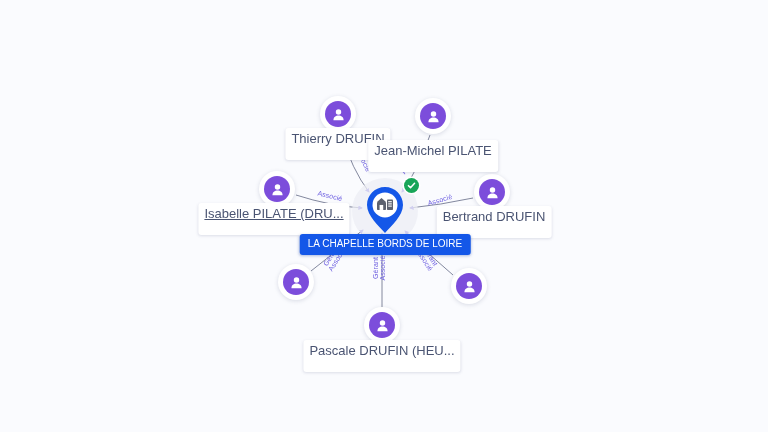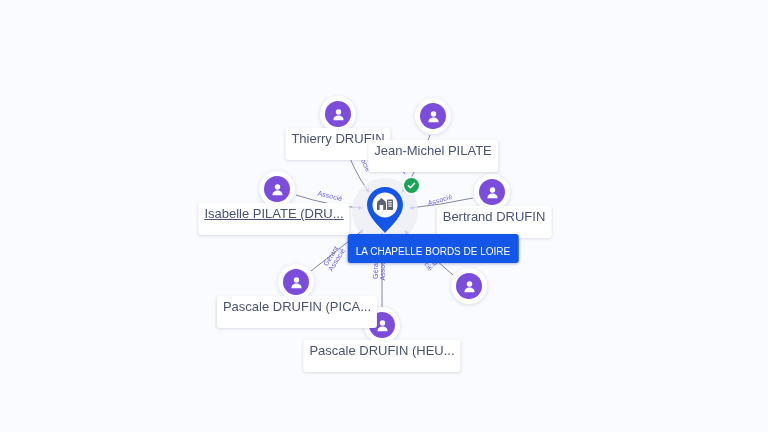--- a/index.html
+++ b/index.html
@@ -111,27 +111,26 @@
     box-shadow: 0 0 0 1.5px #ffffff;
   }
 
   
   .company-label {
     position: absolute;
     background: #1457e8;
     color: #ffffff;
     font-size: 10px;
     line-height: 1;
-    padding: 13px 8px 6px 8px;
+    padding: 5px 8px 6px 8px;
     border-radius: 3px;
     white-space: nowrap;
     transform: translate(-50%, 0);
     box-shadow: 0 1px 3px rgba(20,60,160,0.35);
     z-index: 9;
-    margin-left: 48px;
   }
 
   
   .edge-label {
     position: absolute;
     color: #6b5de0;
     font-size: 7px;
     line-height: 1.05;
     white-space: nowrap;
     transform-origin: 50% 50%;
@@ -229,21 +228,20 @@
   <div class="node-label" style="left:494px; top:206px;">Bertrand DRUFIN</div>
 
   <div class="person-node" style="left:296px; top:282px;">
     <div class="avatar-disc">
       <svg width="15" height="15" viewBox="0 0 16 16" xmlns="http://www.w3.org/2000/svg">
         <circle cx="8" cy="5.4" r="2.9" fill="#ffffff"></circle>
         <path d="M2.6 14 C2.6 10.6 5.1 9 8 9 C10.9 9 13.4 10.6 13.4 14 Z" fill="#ffffff"></path>
       </svg>
     </div>
   </div>
-  <div class="node-label" style="left:297px; top:296px;">Pascale DRUFIN (PICA...</div>
 
   <div class="person-node" style="left:469px; top:286px;">
     <div class="avatar-disc">
       <svg width="15" height="15" viewBox="0 0 16 16" xmlns="http://www.w3.org/2000/svg">
         <circle cx="8" cy="5.4" r="2.9" fill="#ffffff"></circle>
         <path d="M2.6 14 C2.6 10.6 5.1 9 8 9 C10.9 9 13.4 10.6 13.4 14 Z" fill="#ffffff"></path>
       </svg>
     </div>
   </div>
 

